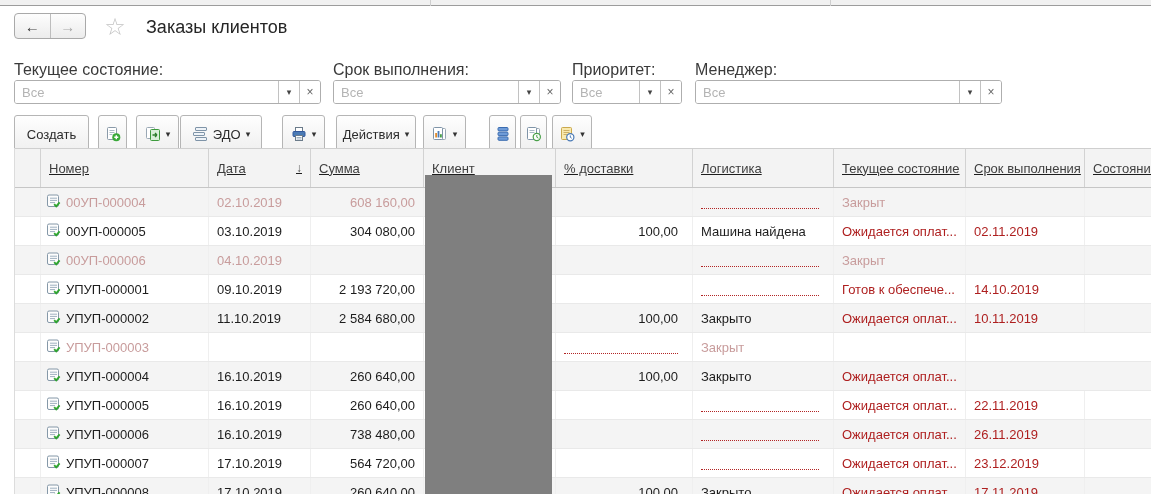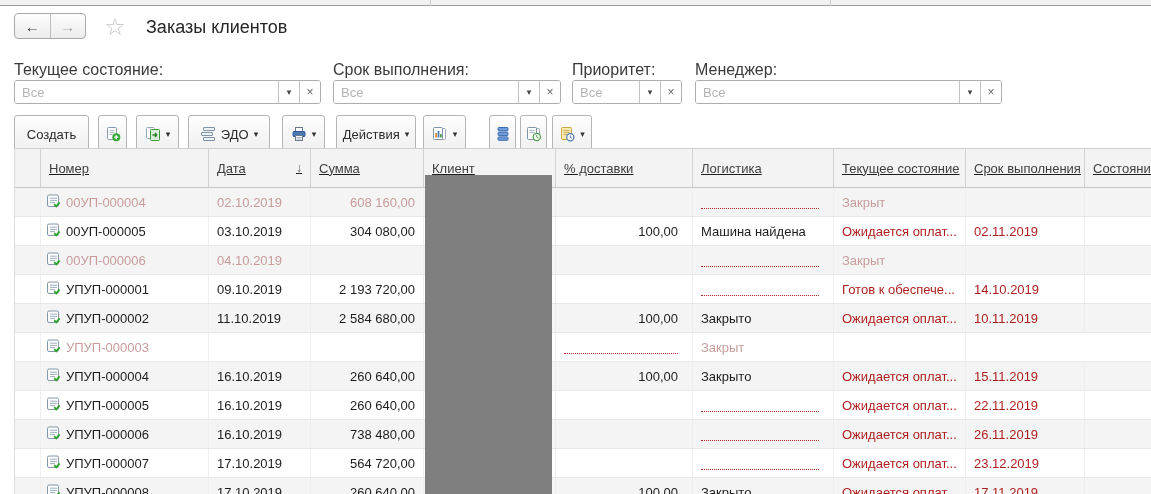--- a/index.html
+++ b/index.html
@@ -124,21 +124,21 @@
 <div class="abs tbtn" style="left:136px;width:43px">
   <span>
       <svg width="16" height="16" viewBox="0 0 16 16">
         <rect x="1.5" y="1.5" width="8" height="11" rx="1" fill="#fff" stroke="#9aa8b5"></rect>
         <rect x="5.5" y="3.5" width="9" height="11" rx="1" fill="#d9efd9" stroke="#3d9b3d"></rect>
         <path d="M7.5 9h4.5M12 9l-2-2M12 9l-2 2" stroke="#2c7d2c" stroke-width="1.3" fill="none"></path>
       </svg>
     </span>
   <span class="dd">▾</span>
 </div>
-<div class="abs tbtn" style="left:188px;width:82px">
+<div class="abs tbtn" style="left:180px;width:82px">
   <span>
       <svg width="16" height="16" viewBox="0 0 16 16">
         <rect x="3.5" y="1.5" width="11" height="3" rx="0.5" fill="#eef3f8" stroke="#7f94a8"></rect>
         <rect x="1.5" y="6.5" width="11" height="3" rx="0.5" fill="#eef3f8" stroke="#7f94a8"></rect>
         <rect x="3.5" y="11.5" width="11" height="3" rx="0.5" fill="#eef3f8" stroke="#7f94a8"></rect>
       </svg>
     </span>
   <span>ЭДО</span>
   <span class="dd">▾</span>
 </div>
@@ -358,21 +358,20 @@
       <span class="cell-text">УПУП-000004</span>
     </div>
     <div class="td cell-text">16.10.2019</div>
     <div class="td right cell-text">260 640,00</div>
     <div class="td"></div>
     <div class="td right pct">100,00</div>
     <div class="td">
           <span>Закрыто</span>
         </div>
     <div class="td state">Ожидается оплат...</div>
-    <div class="td due">15.11.2019</div>
     <div class="td" style="border-right:none"></div>
   </div>
       <div class="trow">
     <div class="td"></div>
     <div class="td num">
       <span><svg width="15" height="16" viewBox="0 0 15 16" style="overflow:visible">
               <rect x="1.5" y="2" width="11" height="11.5" rx="1.5" fill="#fdfdfd" stroke="#8598a8"></rect>
               <path d="M4 5.2h7M4 7.4h7M4 9.6h5" stroke="#9fb0c0"></path>
               <path d="M8.2 11.2l2 2.1 3.4-4" stroke="#2ea52e" stroke-width="1.9" fill="none"></path>
             </svg></span>

